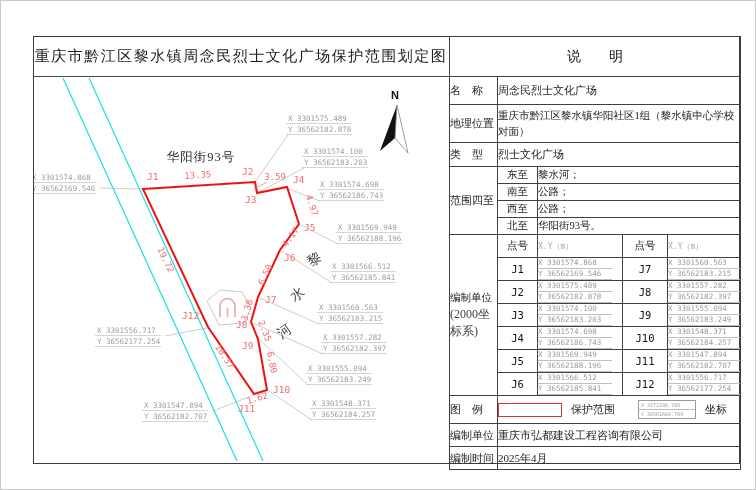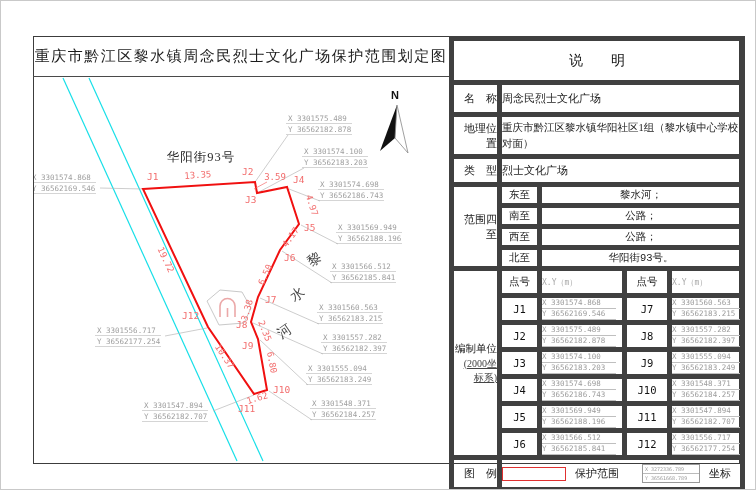--- a/index.html
+++ b/index.html
@@ -5,29 +5,29 @@
   html,body{margin:0;padding:0;background:#f4f4f4;}
   .sheet{position:relative;width:756px;height:490px;background:#fff;border:1px solid #c9c9c9;
          box-sizing:border-box;overflow:hidden;font-family:"Liberation Sans",sans-serif;}
   .frame{position:absolute;left:32px;top:35px;width:707px;height:428px;border:1.5px solid #3c3c3c;box-sizing:border-box;}
   .title{position:absolute;left:33px;top:36px;width:414px;height:38px;display:flex;align-items:center;justify-content:center;
          font-family:"Liberation Serif",serif;font-size:15px;letter-spacing:1.5px;color:#1c1c1c;white-space:nowrap;}
   .tsep{position:absolute;left:32px;top:75px;width:417px;border-top:1px solid #4a4a4a;}
   #map-svg{position:absolute;left:33px;top:76px;}
 
   table.info{position:absolute;left:448px;top:35px;width:291px;height:427px;border-collapse:collapse;table-layout:fixed;}
-  table.info td{border:5px solid #404040;padding:0;vertical-align:middle;overflow:hidden;}
+  table.info td{border:1px solid #404040;padding:0;vertical-align:middle;overflow:hidden;}
   td.head{text-align:center;font-size:14px;font-family:"Liberation Serif",serif;color:#111;}
-  td.lab{text-align:right;font-size:11px;color:#222;font-family:"Liberation Serif",serif;}
+  td.lab{text-align:left;font-size:11px;color:#222;font-family:"Liberation Serif",serif;}
   td.val{text-align:left;font-size:11px;color:#222;font-family:"Liberation Serif",serif;}
   td.loc{text-align:left;font-size:10.5px;line-height:1.45;padding:2px 6px;color:#222;font-family:"Liberation Serif",serif;}
   td.dir{text-align:center;font-size:10.5px;color:#222;font-family:"Liberation Serif",serif;}
-  td.bval{text-align:center;padding-left:8px;font-size:10.5px;color:#222;font-family:Liberation Mono, monospace;}
+  td.bval{text-align:left;padding-left:8px;font-size:10.5px;color:#222;font-family:Liberation Serif, serif;}
   td.coordlab div{font-size:10.5px;}
-  td.coordlab .sub{font-size:10px;color:#444;margin-top:1px;text-decoration:underline;}
+  td.coordlab .sub{font-size:12px;color:#444;margin-top:1px;}
   td.pthead{text-align:center;font-size:10.5px;color:#222;font-family:"Liberation Serif",serif;}
   td.xyhead{text-align:left;font-size:8px;color:#a8a8a8;font-family:"DejaVu Sans Mono",monospace;}
   td.pt{text-align:center;font-size:10.5px;color:#111;font-family:"DejaVu Sans Mono",monospace;}
   td.xy{padding-left:7px;}
   .num{display:block;width:74px;font-family:"DejaVu Sans Mono",monospace;font-size:7.5px;line-height:10px;
        color:#9c9c9c;border-bottom:1px solid #bfbfbf;}
   .r40 td{height:39px;} .r28 td{height:27px;} .r38 td{height:37px;} .r24 td{height:23px;}
   .r17 td{height:16px;} .r23 td{height:22px;} .r22 td{height:21px;}
   td.legcell{padding-left:20px;}
   .legrow{display:flex;align-items:center;gap:9px;}

